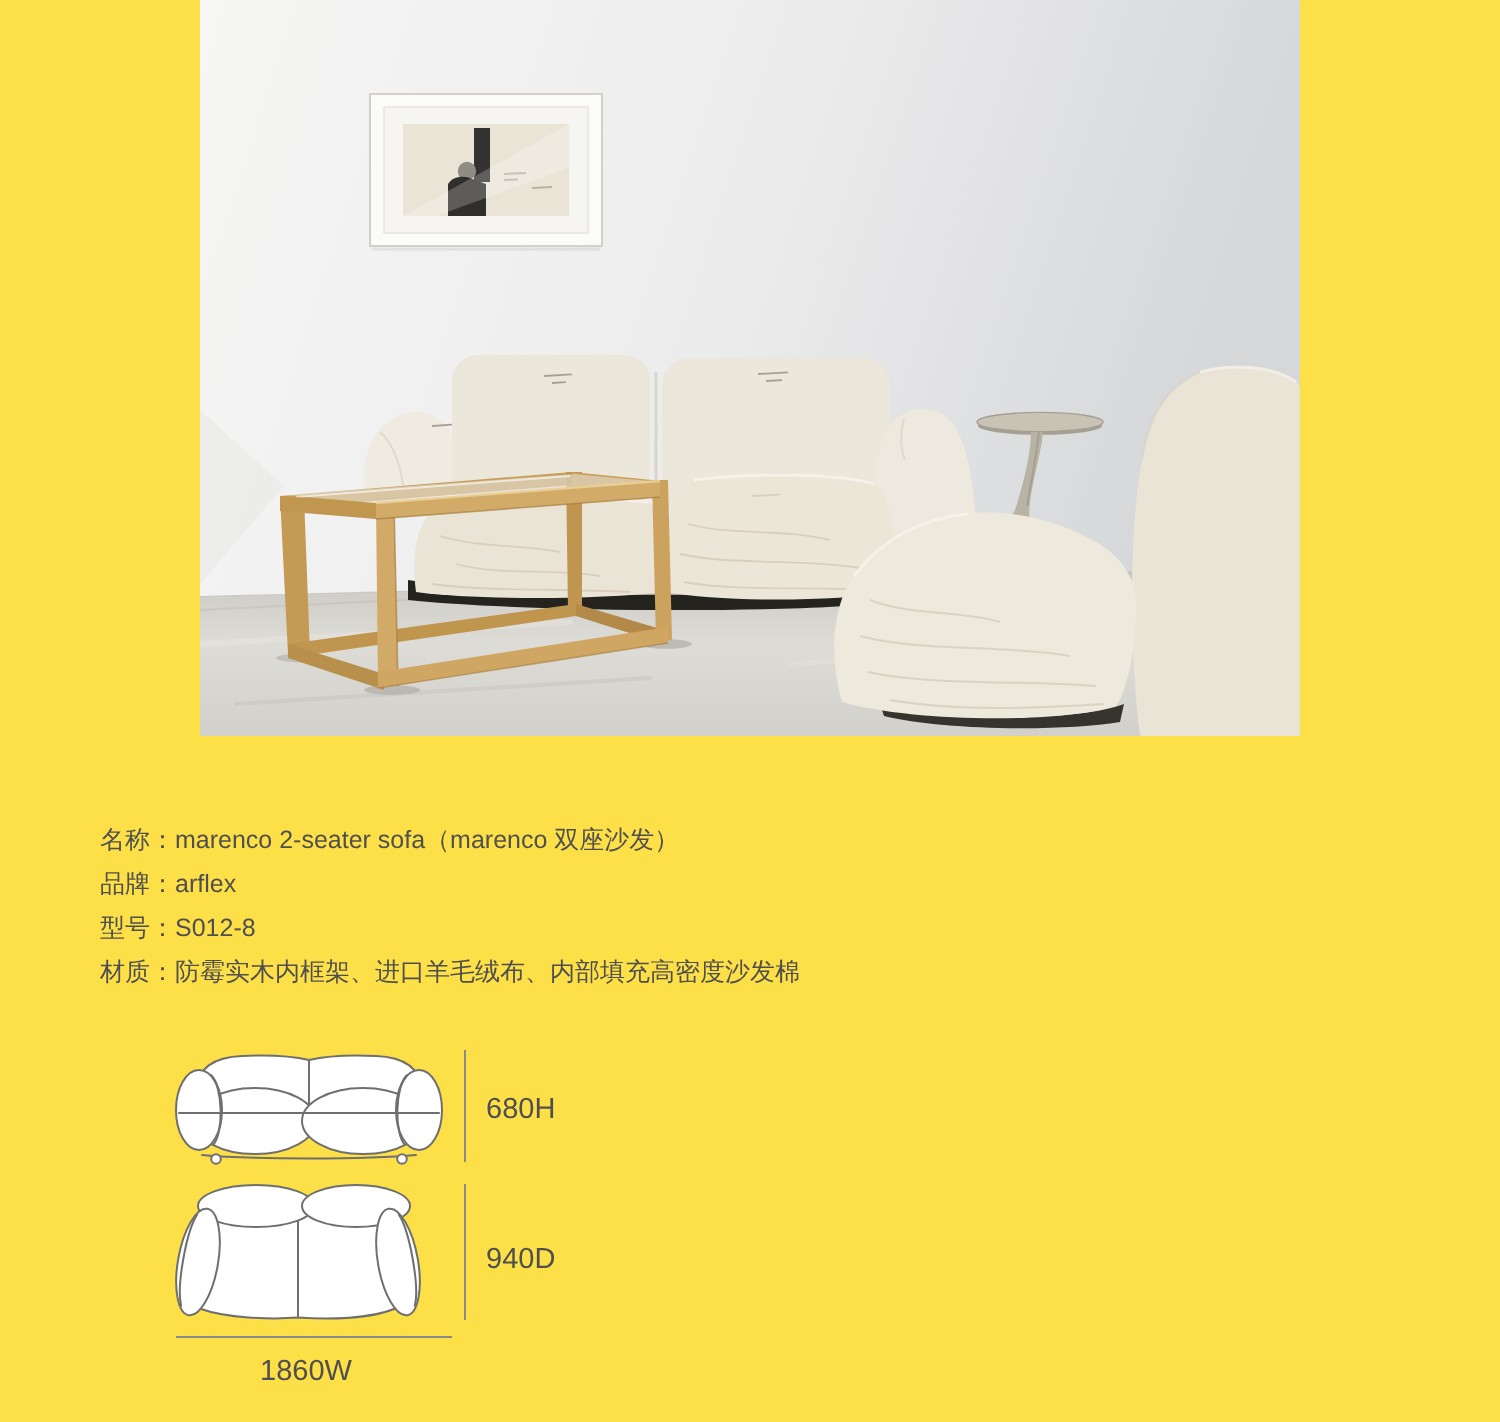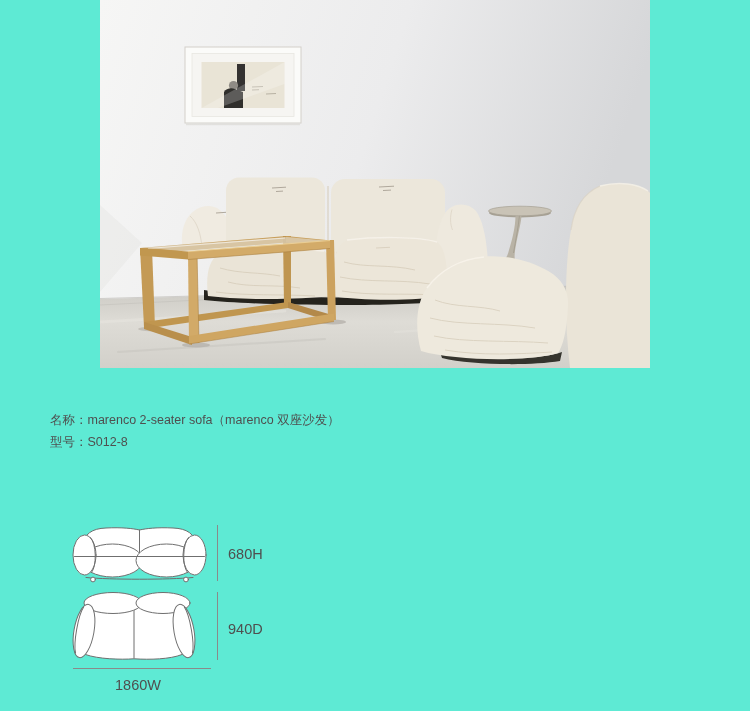--- a/index.html
+++ b/index.html
@@ -1,36 +1,36 @@
 <!DOCTYPE html>
 <html><head>
 <meta charset="utf-8">
 <style>
   html,body{margin:0;padding:0;background:#ffffff;}
   .page{
     position:relative;
     width:750px;height:711px;
-    background:#5eead4;
+    background:#fde047;
     overflow:hidden;
     font-family:"Liberation Sans","DejaVu Sans",sans-serif;
   }
   .photo{
     position:absolute;left:100px;top:0;
     width:550px;height:368px;
     overflow:hidden;
   }
   .photo svg{display:block;}
   .specs{
     position:absolute;left:50px;top:409px;
     font-size:12.5px;line-height:22px;
     color:#4f4f4f;
     white-space:nowrap;
   }
   .diagram{
-    position:absolute;left:70px;top:519px;
+    position:absolute;left:85px;top:519px;
     width:235px;height:186px;
   }
   .dim-label{
     font-family:"Liberation Sans","DejaVu Sans",sans-serif;
     font-size:14.5px;
     fill:#4f4f4f;
   }
   .lineart{fill:none;stroke:#6f6f6f;stroke-width:1;stroke-linecap:round;}
   .lineart .solid{fill:#ffffff;}
 </style>
@@ -163,21 +163,23 @@
         <line x1="88" y1="251.5" x2="230" y2="240.5" stroke="#ecd096" stroke-width="1.2" opacity="0.9"></line>
         <line x1="88" y1="259.5" x2="230" y2="248.5" stroke="#a87e3e" stroke-width="0.8" opacity="0.7"></line>
         <polygon points="89,336 234,313.5 234,321.5 89,344" fill="#cfa662"></polygon>
         <line x1="89" y1="344" x2="234" y2="321.5" stroke="#a87e3e" stroke-width="0.8" opacity="0.6"></line>
       </g>
     </svg>
   </div>
 
   <div class="specs">
     <div class="spec-line">名称：marenco 2-seater sofa（marenco 双座沙发）</div>
+    <div class="spec-line">品牌：arflex</div>
     <div class="spec-line">型号：S012-8</div>
+    <div class="spec-line">材质：防霉实木内框架、进口羊毛绒布、内部填充高密度沙发棉</div>
   </div>
 
   <div class="diagram">
     <svg width="235" height="186" viewBox="0 0 235 186">
 
       <g class="lineart" stroke="#6f6f6f">
         <path class="solid" d="M13,26 C14,15 22,9.5 36,9 C52,8.2 63,9.5 69.5,11 C76,9.5 87,8.2 103,9 C117,9.5 125,15 126,26 L126,41 L13,41 Z"></path>
         <path d="M69.5,11 L69.5,43"></path>
         <ellipse class="solid" cx="42.5" cy="41.5" rx="30.5" ry="16.5"></ellipse>
         <ellipse class="solid" cx="96.5" cy="41.5" rx="30.5" ry="16.5"></ellipse>

